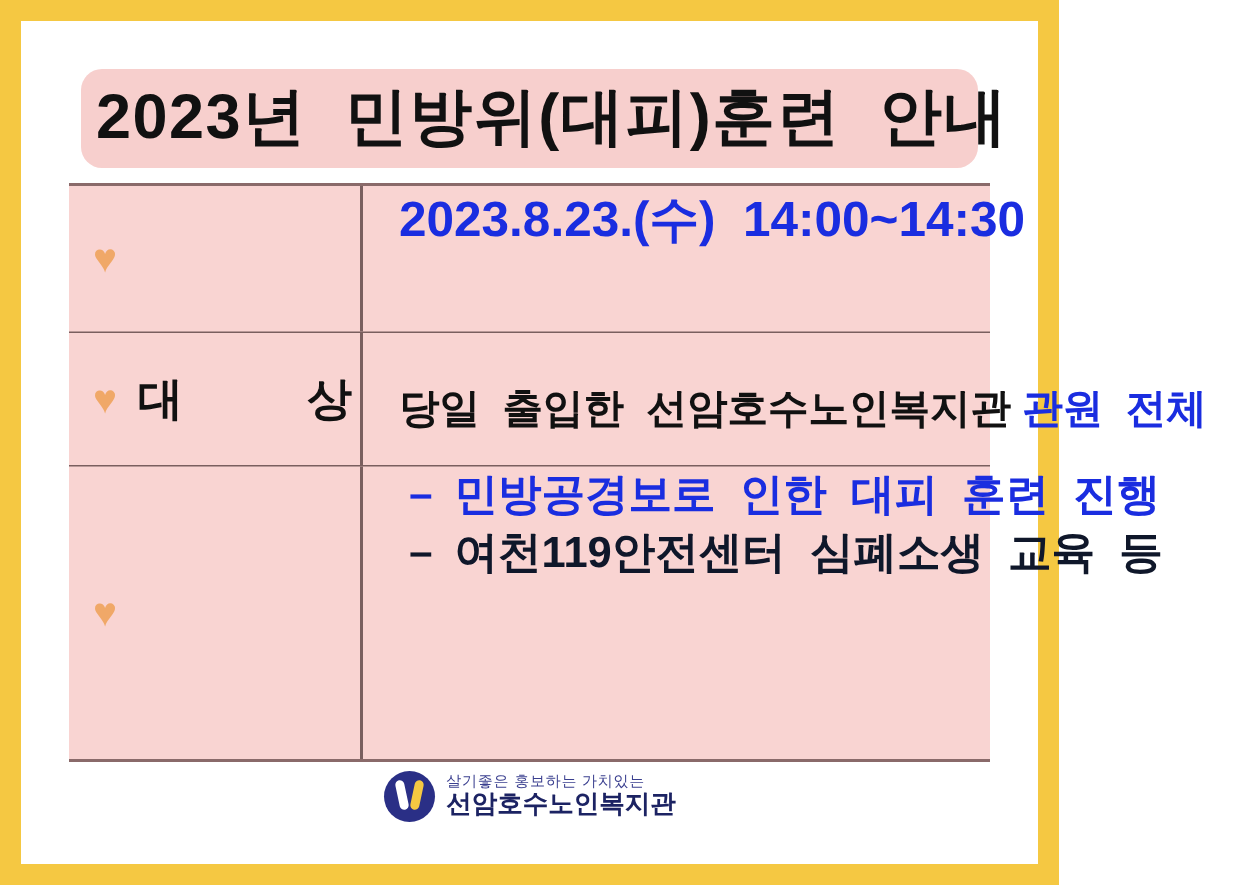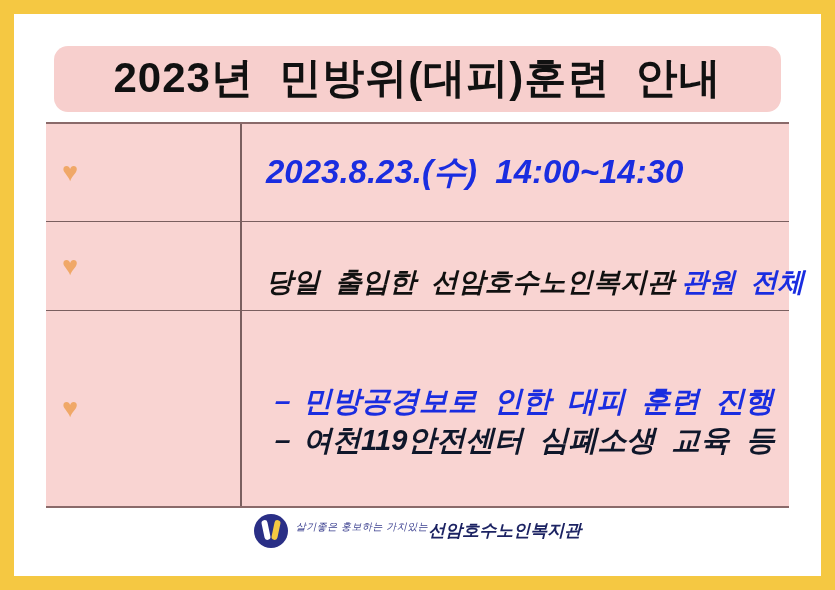--- a/index.html
+++ b/index.html
@@ -8,21 +8,21 @@
     background: #ffffff;
   }
   body {
     width: 835px;
     height: 590px;
     font-family: "Liberation Sans", sans-serif;
     overflow: hidden;
   }
   .poster {
     position: relative;
-    width: 835px;
+    width: 706px;
     height: 590px;
     box-sizing: border-box;
     background: #ffffff;
     border: 14px solid #f5c842;
     padding: 0;
   }
   .inner {
     position: absolute;
     left: 14px;
     top: 14px;
@@ -94,24 +94,22 @@
     font-size: 30px;
     font-weight: bold;
     color: #111111;
     letter-spacing: 22px;
     white-space: pre;
   }
   .value-cell {
     flex: 1 1 auto;
     display: flex;
     flex-direction: column;
-    justify-content: center;
     padding: 0 10px 0 24px;
     box-sizing: border-box;
-    font-style: italic;
   }
   .value-date {
     font-size: 33px;
     font-weight: bold;
     color: #1a2de0;
     letter-spacing: 0px;
     white-space: pre;
   }
   .value-target {
     font-size: 27px;
@@ -125,21 +123,20 @@
   }
   .content-line {
     font-size: 29px;
     font-weight: bold;
     color: #0f172a;
     white-space: pre;
     line-height: 1.35;
   }
   .content-line.blue {
     color: #1a2de0;
-    margin-top: 24px;
   }
   
   .footer {
     flex: 0 0 auto;
     height: 46px;
     display: flex;
     align-items: center;
     justify-content: center;
     gap: 8px;
   }
@@ -169,24 +166,23 @@
     right: 9px;
     top: 6px;
     width: 6px;
     height: 20px;
     background: #f5c842;
     border-radius: 3px;
     transform: rotate(12deg);
   }
   .logo-text {
     display: flex;
-    flex-direction: row;
+    flex-direction: column;
     align-items: flex-start;
     line-height: 1.05;
-    font-style: italic;
   }
   .logo-top {
     font-size: 10px;
     color: #3a3f8f;
     letter-spacing: 0.5px;
     white-space: pre;
   }
   .logo-main {
     font-size: 17px;
     font-weight: bold;
@@ -211,20 +207,21 @@
           <span class="heart">♥</span>
         </div>
         <div class="value-cell">
           <span class="value-date">2023.8.23.(수)  14:00~14:30</span>
         </div>
       </div>
 
       <div class="row r2">
         <div class="label-cell">
           <span class="heart">♥</span>
+          <span class="label-text">대  상</span>
         </div>
         <div class="value-cell">
           <span class="value-target"><span>당일  출입한  선암호수노인복지관 </span><span class="accent">관원  전체</span></span>
         </div>
       </div>
 
       <div class="row r3">
         <div class="label-cell">
           <span class="heart">♥</span>
         </div>

